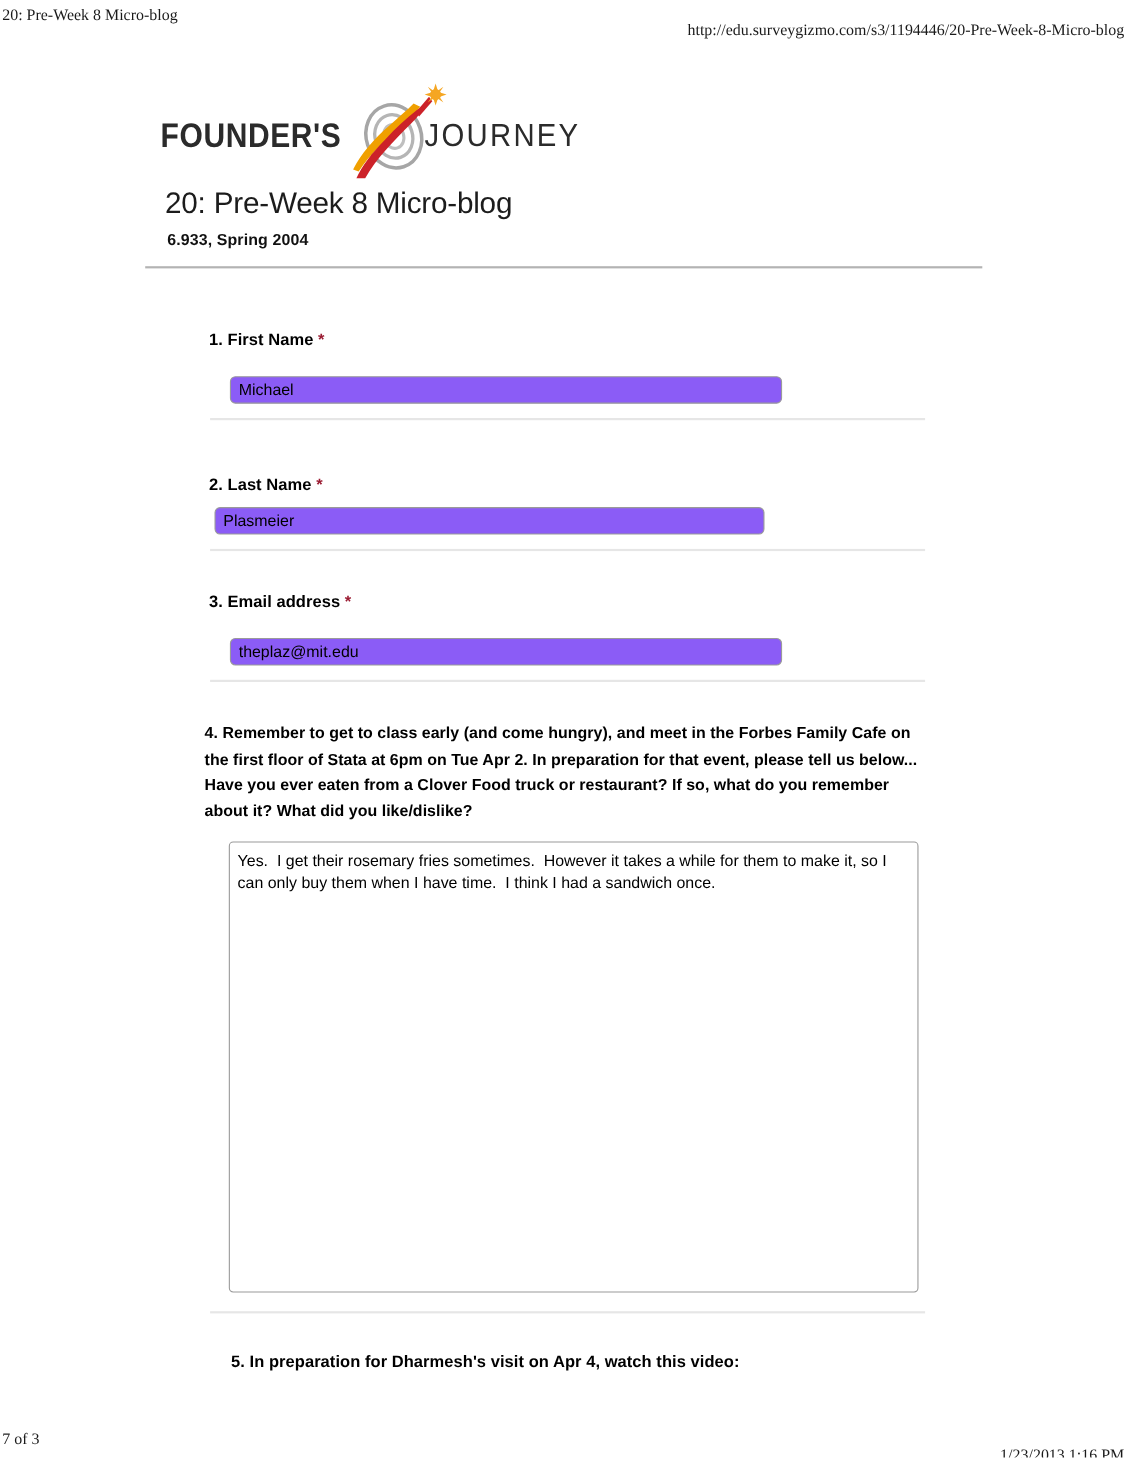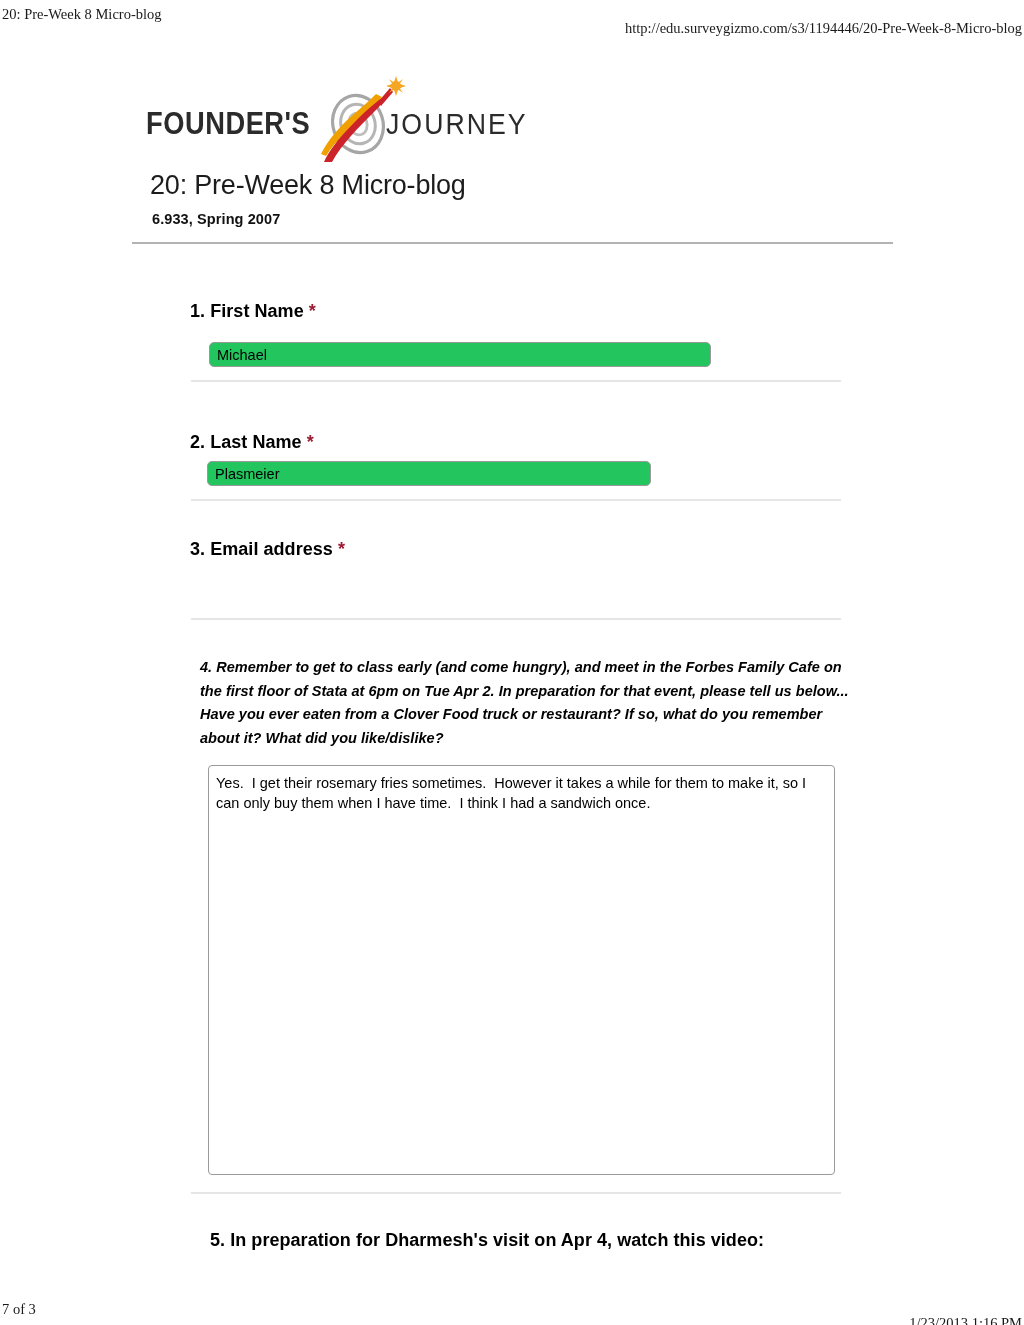--- a/index.html
+++ b/index.html
@@ -120,48 +120,47 @@
     left: 132px;
     top: 242px;
     width: 761px;
     height: 2px;
     background: #b3b3b3;
   }
 
   
   .q-label {
     position: absolute;
-    font-size: 18px;
+    font-size: 15px;
     font-weight: bold;
     color: #000000;
     letter-spacing: 0.05px;
   }
   .req {
     color: #9b1c33;
     font-weight: bold;
   }
   .q-long {
     position: absolute;
-    left: 200px;
+    left: 186px;
     width: 650px;
     font-size: 14.5px;
     font-weight: bold;
     color: #000000;
     line-height: 23.5px;
     letter-spacing: 0.03px;
-    font-style: italic;
   }
 
   .text-input {
     position: absolute;
     box-sizing: border-box;
     height: 25px;
     border: 1px solid #9a9a9a;
     border-radius: 5px;
-    background: #22c55e;
+    background: #8b5cf6;
     font-family: "Liberation Sans", sans-serif;
     font-size: 14.5px;
     color: #000000;
     padding: 0 0 0 7px;
     line-height: 23px;
     outline: none;
   }
 
   .textarea-box {
     position: absolute;
@@ -227,44 +226,45 @@
         <path d="M10 0 L4 1.9 L4 -1.9 Z"></path>
         <path d="M-7.1 -7.1 L-2 -3.5 L-3.5 -2 Z"></path>
         <path d="M7.1 -7.1 L3.5 -2 L2 -3.5 Z"></path>
         <path d="M-7.1 7.1 L-3.5 2 L-2 3.5 Z"></path>
         <path d="M7.1 7.1 L2 3.5 L3.5 2 Z"></path>
       </g>
     </svg>
   </div>
 
   <div class="doc-title">20: Pre-Week 8 Micro-blog</div>
-  <div class="doc-subtitle">6.933, Spring 2007</div>
+  <div class="doc-subtitle">6.933, Spring 2004</div>
   <div class="header-rule"></div>
 
   <div class="q-label" style="left:190px; top:301px;">
     <span>1.</span>
     <span>First Name</span>
     <span class="req">*</span>
   </div>
   <input class="text-input" style="left: 209px; top: 342px; width: 502px;" value="Michael">
   <div class="divider" style="top:380px;"></div>
 
   <div class="q-label" style="left:190px; top:432px;text-align:right;">
     <span>2.</span>
     <span>Last Name</span>
     <span class="req">*</span>
   </div>
-  <input class="text-input" style="left: 207px; top: 461px; width: 444px;" value="Plasmeier">
+  <input class="text-input" style="left: 195px; top: 461px; width: 500px;" value="Plasmeier">
   <div class="divider" style="top:499px;"></div>
 
   <div class="q-label" style="left:190px; top:539px;">
     <span>3.</span>
     <span>Email address</span>
     <span class="req">*</span>
   </div>
+  <input class="text-input" style="left: 209px; top: 580px; width: 502px;" value="theplaz@mit.edu">
   <div class="divider" style="top:618px;"></div>
 
   <div class="q-long" style="top:656px;">
     <span>4.</span>
     <span>Remember to get to class early (and come hungry), and meet in the Forbes Family Cafe on the first floor of Stata at 6pm on Tue Apr 2. In preparation for that event, please tell us below... Have you ever eaten from a Clover Food truck or restaurant? If so, what do you remember about it? What did you like/dislike?</span>
   </div>
   <textarea class="textarea-box" style="">Yes.  I get their rosemary fries sometimes.  However it takes a while for them to make it, so I can only buy them when I have time.  I think I had a sandwich once.</textarea>
   <div class="divider" style="top:1192px;"></div>
 
   <div class="q-label" style="left:190px; top:1230px;margin-left:20px;">

